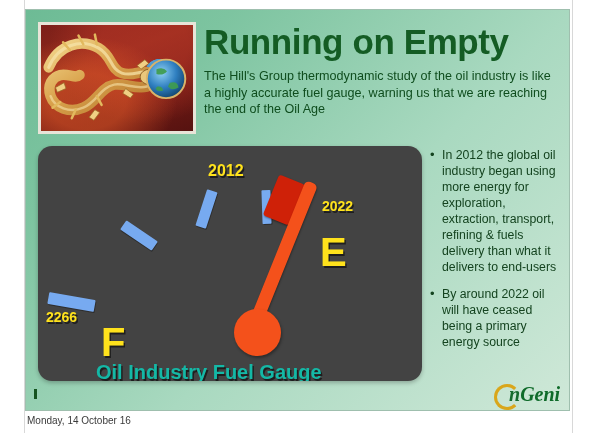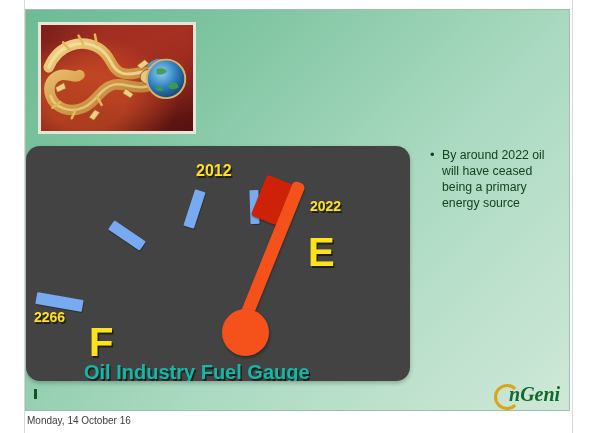--- a/index.html
+++ b/index.html
@@ -31,21 +31,21 @@
   .dragon{position:absolute;inset:0;}
 
   
   .headline{position:absolute;left:178px;top:14px;width:358px;
             font-size:35px;font-weight:bold;color:#145c24;
             letter-spacing:-.4px;line-height:1.02;}
   .subhead{position:absolute;left:178px;top:58px;width:352px;
            font-size:12.6px;color:#0f4d1e;line-height:1.33;}
 
   
-  .gauge{position:absolute;left:0;top:136px;width:384px;height:235px;
+  .gauge{position:absolute;left:12px;top:136px;width:384px;height:235px;
          background:#434343;border-radius:14px;overflow:hidden;
          box-shadow:0 2px 4px rgba(0,0,0,.25);}
 
   .tick{position:absolute;background:#77aaf0;border-radius:1px;
         box-shadow:1px 1px 0 rgba(0,0,0,.3);}
 
   .needle{position:absolute;left:213px;top:26px;width:13px;height:158px;
           background:#f4511b;border-radius:5px;
           transform-origin:50% 92%;transform:rotate(22deg);
           box-shadow:1px 1px 2px rgba(0,0,0,.35);}
@@ -139,20 +139,22 @@
         <circle cx="130" cy="56" r="20" fill="url(#earth)"></circle>
         <g fill="#3f9c4e" opacity=".92">
           <path d="M120,46 q7,-3 11,2 q-4,5 -11,3z"></path>
           <path d="M134,60 q8,-2 9,5 q-7,4 -11,-1z"></path>
           <path d="M121,64 q5,-1 6,4 q-6,2 -8,-2z"></path>
         </g>
         <circle cx="130" cy="56" r="20" fill="none" stroke="#d9b36a" stroke-width="2"></circle>
       </svg>
     </div>
 
+    <div class="headline">Running on Empty</div>
+    <div class="subhead">The Hill's Group thermodynamic study of the oil industry is like a highly accurate fuel gauge, warning us that we are reaching the end of the Oil Age</div>
 
     <div class="gauge">
 
       <div class="tick" style="left:10px;top:150px;width:47px;height:12px;transform:rotate(10deg);"></div>
       <div class="tick" style="left:82px;top:84px;width:38px;height:11px;transform:rotate(34deg);"></div>
       <div class="tick" style="left:163px;top:44px;width:11px;height:38px;transform:rotate(18deg);"></div>
       <div class="tick" style="left:224px;top:44px;width:9px;height:34px;transform:rotate(-2deg);"></div>
 
       <div class="redblock"></div>
       <div class="needle"></div>
@@ -161,20 +163,21 @@
       <div class="ylbl lbl-2012">2012</div>
       <div class="ylbl lbl-2022">2022</div>
       <div class="ylbl lbl-1745">2266</div>
       <div class="ylbl lbl-F">F</div>
       <div class="ylbl lbl-E">E</div>
 
       <div class="caption">Oil Industry Fuel Gauge</div>
     </div>
 
     <div class="bullets">
+      <div class="bullet">In 2012 the global oil industry began using more energy for exploration, extraction, transport, refining &amp; fuels delivery than what it delivers to end-users</div>
       <div class="bullet">By around 2022 oil will have ceased being a primary energy source</div>
     </div>
 
     <div class="tickmark"></div>
 
     <div class="logo">
       <span class="swoosh"></span>
       <span class="txt"><span>n</span><span class="g">Geni</span></span>
     </div>
 

